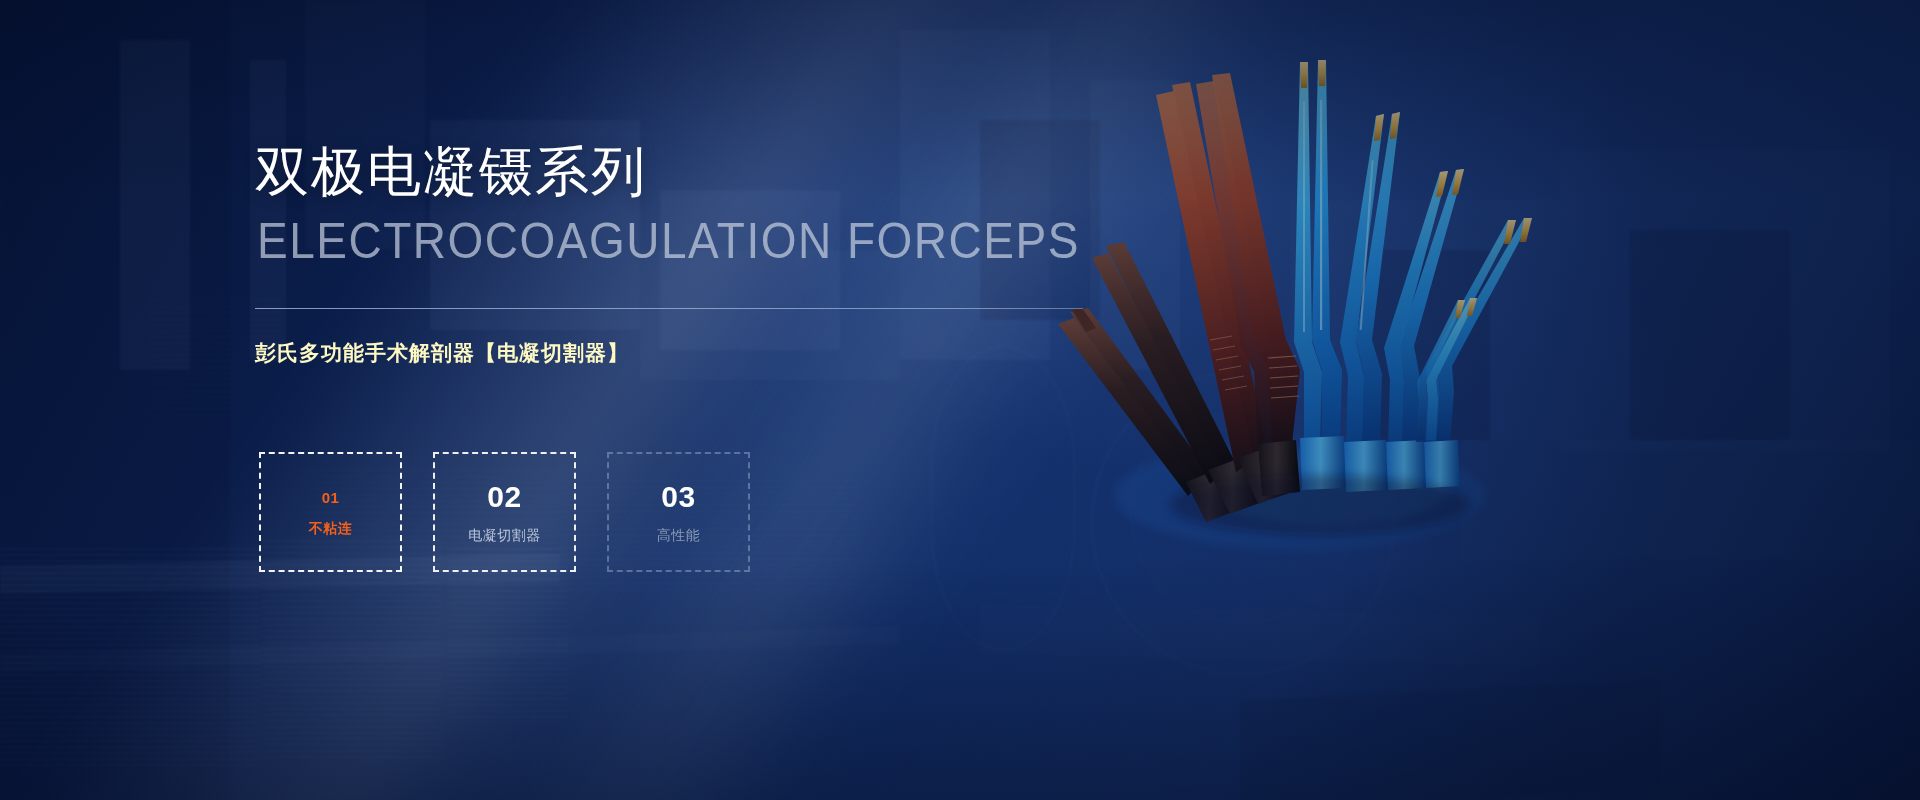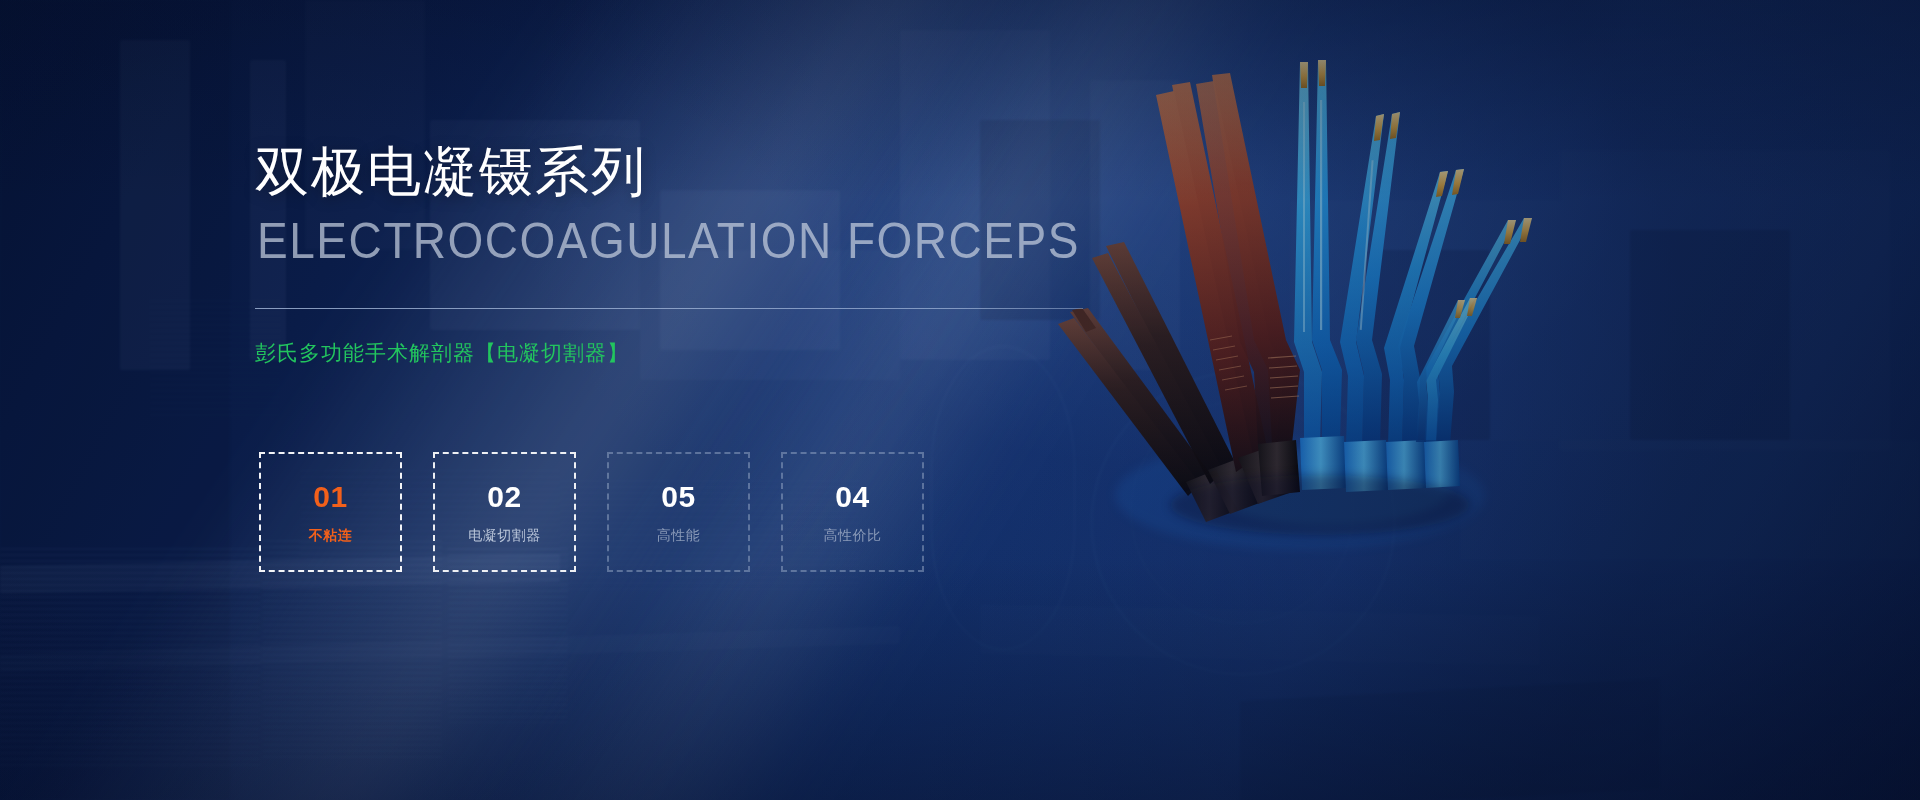--- a/index.html
+++ b/index.html
@@ -114,22 +114,22 @@
   .divider {
     margin-top: 44px;
     width: 828px;
     height: 1px;
     background: linear-gradient(to right, rgba(178,198,230,0.75) 0%, rgba(178,198,230,0.62) 85%, rgba(178,198,230,0.45) 100%);
   }
   .tagline {
     margin-top: 30px;
     font-size: 21px;
     letter-spacing: 1px;
-    color: #22c55e;
-    font-weight: 400;
+    color: #fef9c3;
+    font-weight: 700;
     white-space: nowrap;
   }
 
   
   .features {
     position: absolute;
     left: 259px; top: 452px;
     display: flex;
     gap: 31px;
   }
@@ -153,21 +153,21 @@
     line-height: 1;
   }
   .feature .lbl {
     margin-top: 16px;
     font-size: 14px;
     letter-spacing: 0.5px;
     color: rgba(206,216,232,0.88);
     line-height: 1;
   }
   .feature.active { border-color: rgba(255,255,255,0.95); }
-  .feature.active .num { color: #f2601b; font-size: 30px; }
+  .feature.active .num { color: #f2601b; font-size: 15px; }
   .feature.active .lbl { color: #f2601b; font-weight: 700; }
   .feature.dim { border-color: rgba(150,168,198,0.50); }
   .feature.dim .lbl { color: rgba(178,190,210,0.72); }
 
   
   .product {
     position: absolute;
     left: 1000px; top: 40px;
     width: 560px; height: 520px;
     pointer-events: none;
@@ -378,24 +378,20 @@
       <div class="num">01</div>
       <div class="lbl">不粘连</div>
     </div>
 
     <div class="feature bright">
       <div class="num">02</div>
       <div class="lbl">电凝切割器</div>
     </div>
 
     <div class="feature dim">
-      <div class="num">05</div>
+      <div class="num">03</div>
       <div class="lbl">高性能</div>
     </div>
 
-    <div class="feature dim">
-      <div class="num">04</div>
-      <div class="lbl">高性价比</div>
-    </div>
 
   </div>
 
 </div>
 
 </body></html>

